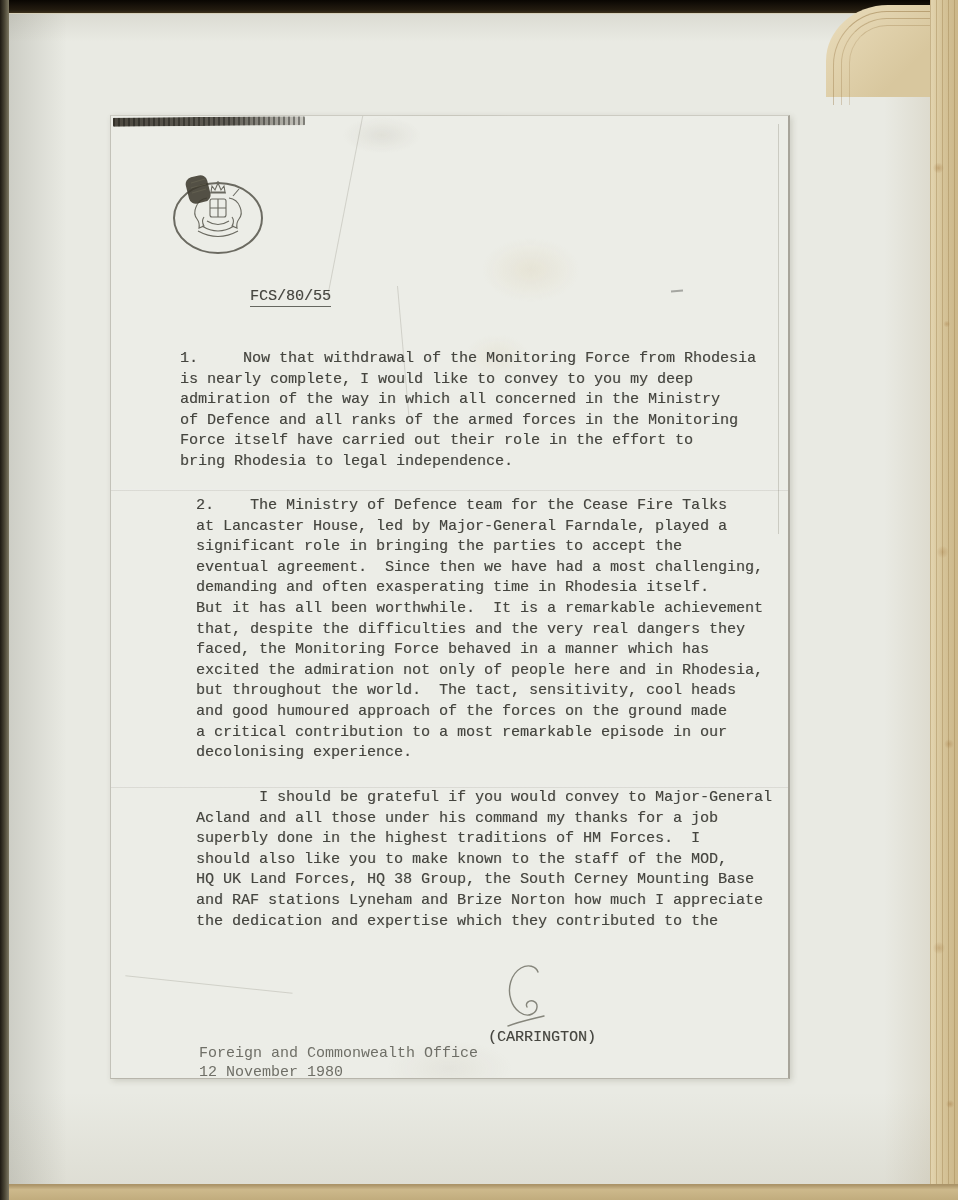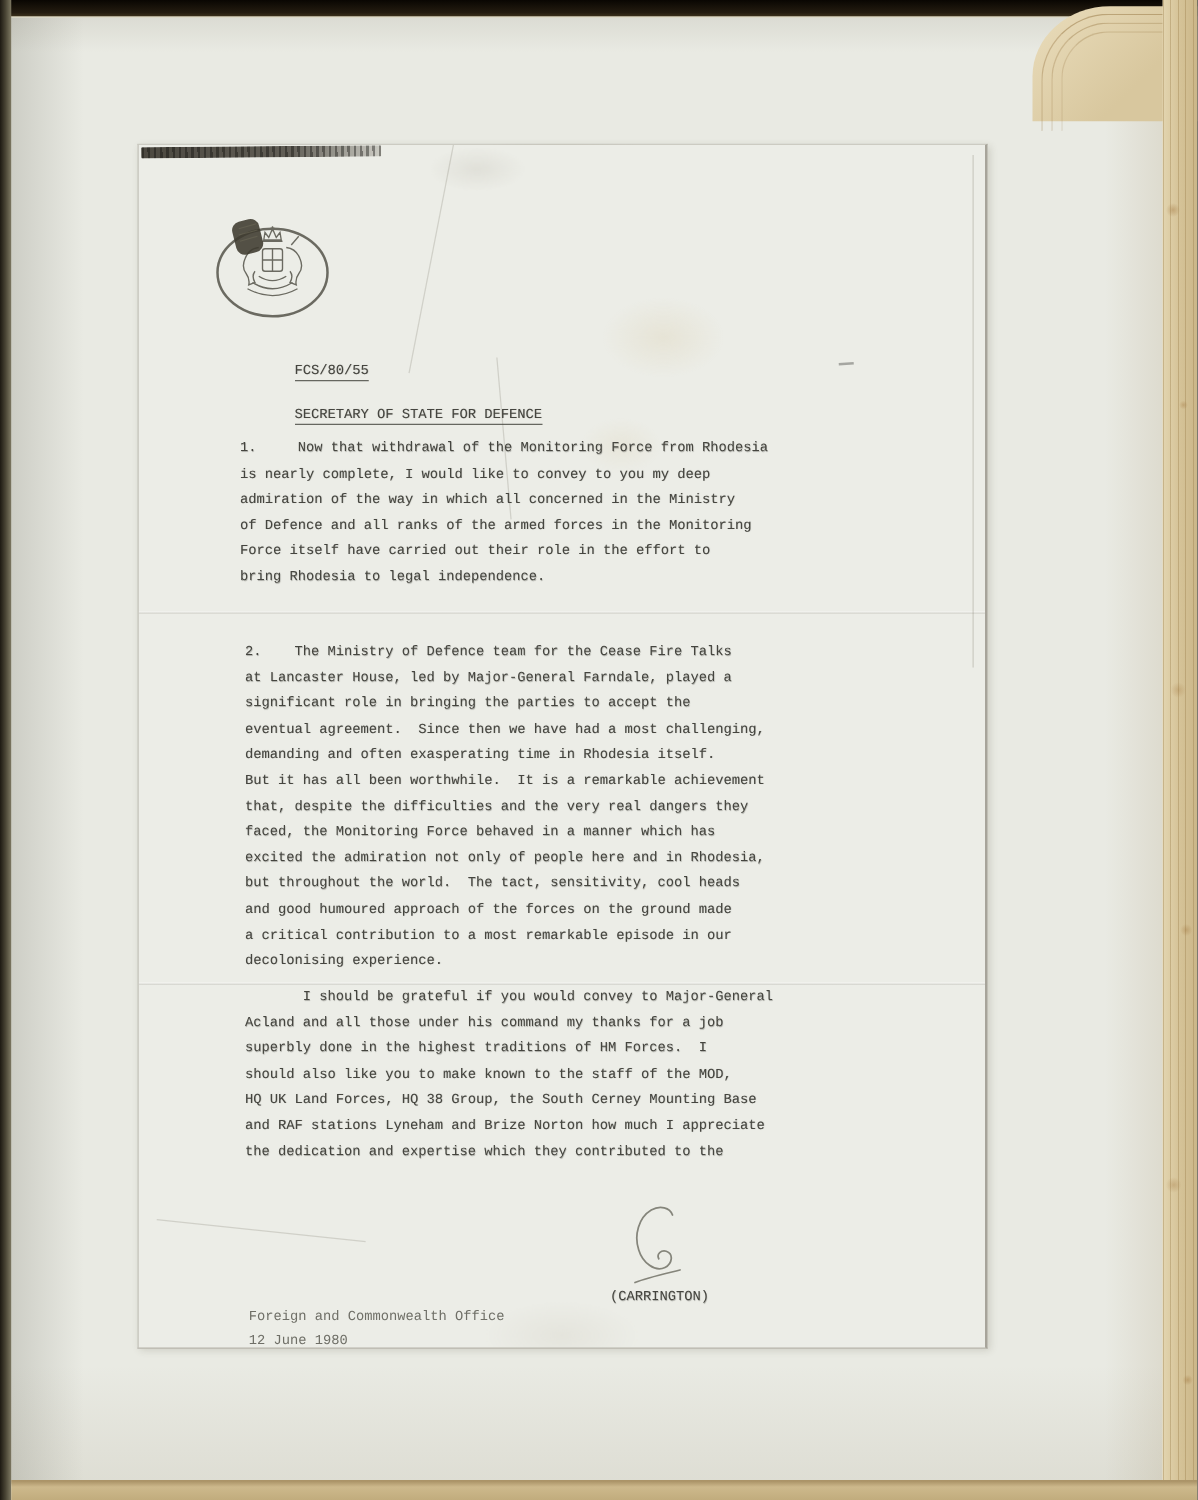--- a/index.html
+++ b/index.html
@@ -70,21 +70,21 @@
           transform:rotate(-.5deg);
           background:
             repeating-linear-gradient(90deg,rgba(40,38,32,.55) 0 2px,rgba(110,104,92,.25) 2px 5px),
             linear-gradient(90deg,rgba(45,42,35,.9),rgba(45,42,35,.75) 62%,rgba(45,42,35,0));}
 
   .crease-h{position:absolute;left:0;width:100%;height:2px;
             background:linear-gradient(180deg,rgba(255,255,255,.5),rgba(90,85,70,.18));}
   .crease-v{position:absolute;width:1px;background:rgba(100,95,80,.24);}
   .crease-d{position:absolute;width:1px;transform-origin:top;background:rgba(100,95,80,.2);}
 
-  .typed{position:absolute;white-space:pre;font-size:11px;line-height:20.6px;
+  .typed{position:absolute;white-space:pre;font-size:15px;line-height:20.6px;
          color:#45453f;text-shadow:.4px .4px .6px rgba(69,69,63,.38);}
   .u{border-bottom:1.5px solid rgba(69,69,63,.8);padding-bottom:1px;}
   .faded{color:#8b8b81;text-shadow:none;}
   .gray{color:#6f6f67;text-shadow:none;}
 
   .crest-svg{position:absolute;left:58px;top:58px;}
   .sig-svg{position:absolute;left:383px;top:846px;}
   .dash{position:absolute;height:2px;background:rgba(80,80,75,.45);}
 </style>
 </head>
@@ -135,33 +135,30 @@
       <g>
         <rect x="18" y="2" width="22" height="27" rx="7" transform="rotate(-14 29 15)" fill="#3e3a2f" opacity=".88"></rect>
         <path d="M22 9 l14 -4 M22 14 l15 -4 M23 19 l14 -4" stroke="#6e6a58" stroke-width="1" opacity=".55" fill="none"></path>
       </g>
     </svg>
 
     <div class="typed" style="left:85px;top:150px">
       <span class="u">FCS/80/55</span>
     </div>
 
-    <div class="typed" style="left:85px;top:185px">
-      <span class="u">SECRETARY OF STATE FOR DEFENCE</span>
-    </div>
 
 
-    <div class="typed" style="left:81px;top:233px">1.     Now that withdrawal of the Monitoring Force from Rhodesia
+    <div class="typed" style="left:69px;top:233px">1.     Now that withdrawal of the Monitoring Force from Rhodesia
 is nearly complete, I would like to convey to you my deep
 admiration of the way in which all concerned in the Ministry
 of Defence and all ranks of the armed forces in the Monitoring
 Force itself have carried out their role in the effort to
 bring Rhodesia to legal independence.</div>
 
-    <div class="typed" style="left:85px;top:396px">2.    The Ministry of Defence team for the Cease Fire Talks
+    <div class="typed" style="left:85px;top:380px">2.    The Ministry of Defence team for the Cease Fire Talks
 at Lancaster House, led by Major-General Farndale, played a
 significant role in bringing the parties to accept the
 eventual agreement.  Since then we have had a most challenging,
 demanding and often exasperating time in Rhodesia itself.
 But it has all been worthwhile.  It is a remarkable achievement
 that, despite the difficulties and the very real dangers they
 faced, the Monitoring Force behaved in a manner which has
 excited the admiration not only of people here and in Rhodesia,
 but throughout the world.  The tact, sensitivity, cool heads
 and good humoured approach of the forces on the ground made
@@ -181,16 +178,16 @@
       <g fill="none" stroke="#85857b" stroke-width="1.4" stroke-linecap="round">
         <path d="M44 10 C 42 4 34 2 27 6 C 17 12 13 26 17 38 C 20 48 30 56 38 52 C 44 49 45 41 39 39 C 35 38 31 41 33 45"></path>
         <path d="M14 64 C 24 60 38 57 50 54"></path>
       </g>
     </svg>
 
     <div class="typed" style="left:377px;top:912px">(CARRINGTON)</div>
 
     <div class="typed gray" style="left:88px;top:928px">Foreign and Commonwealth Office</div>
 
-    <div class="typed gray" style="left:88px;top:947px">12 June 1980</div>
+    <div class="typed gray" style="left:88px;top:947px">12 November 1980</div>
 
   </div>
 </div>
 
 </body></html>

